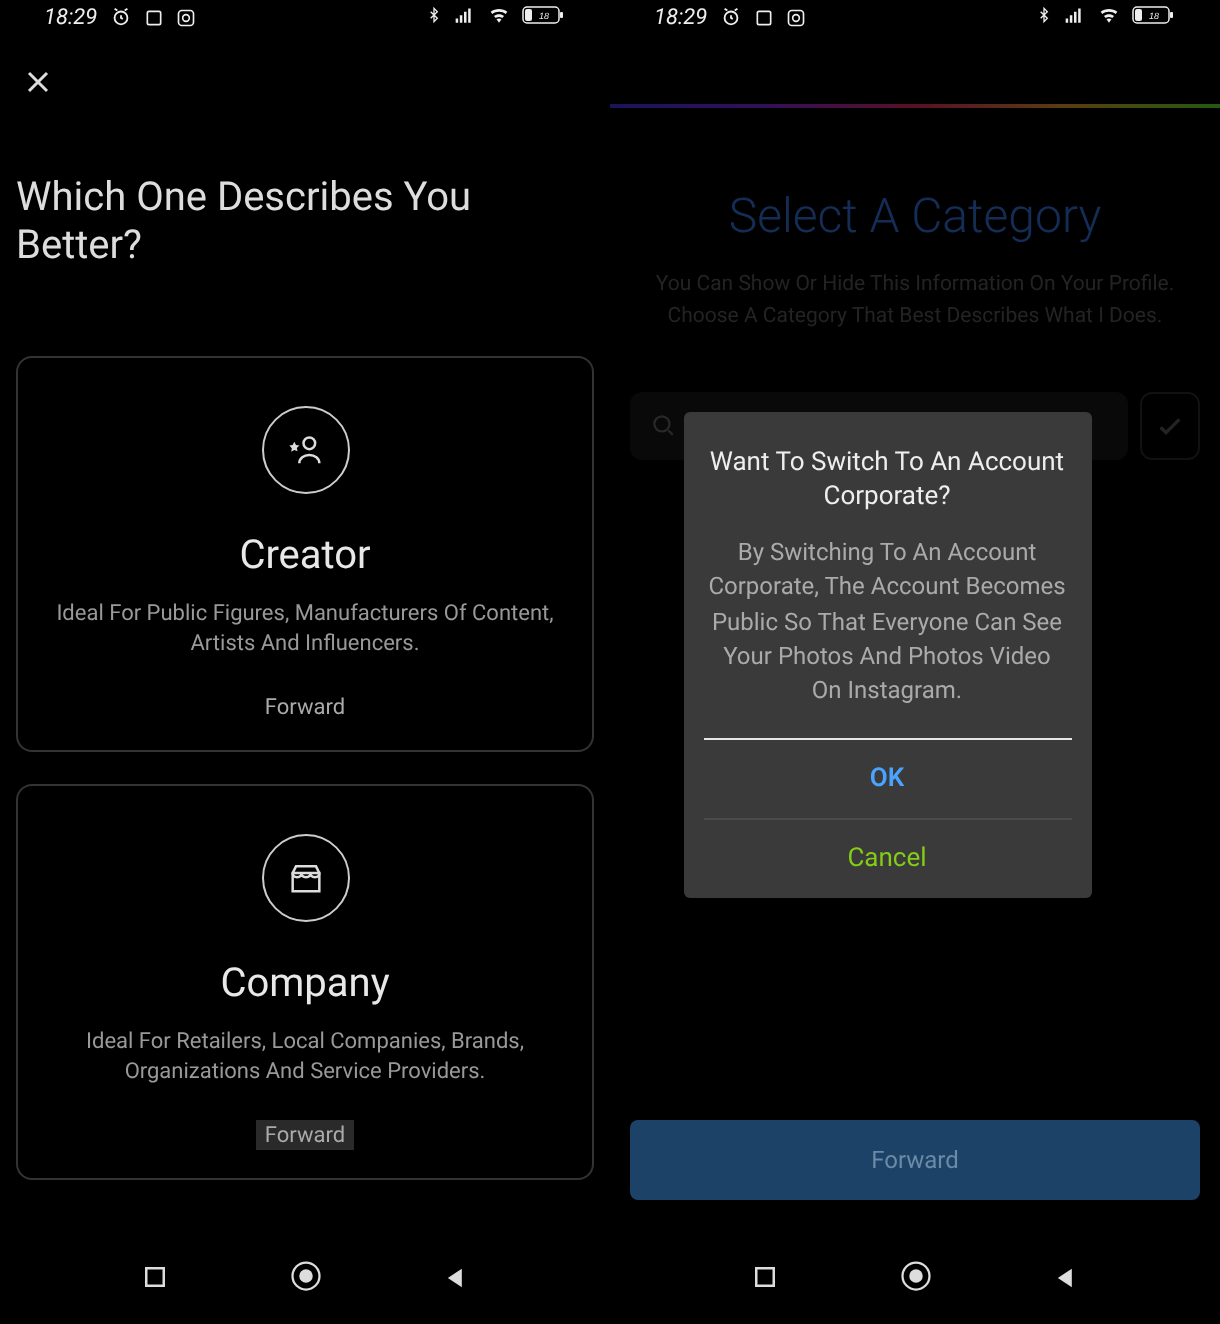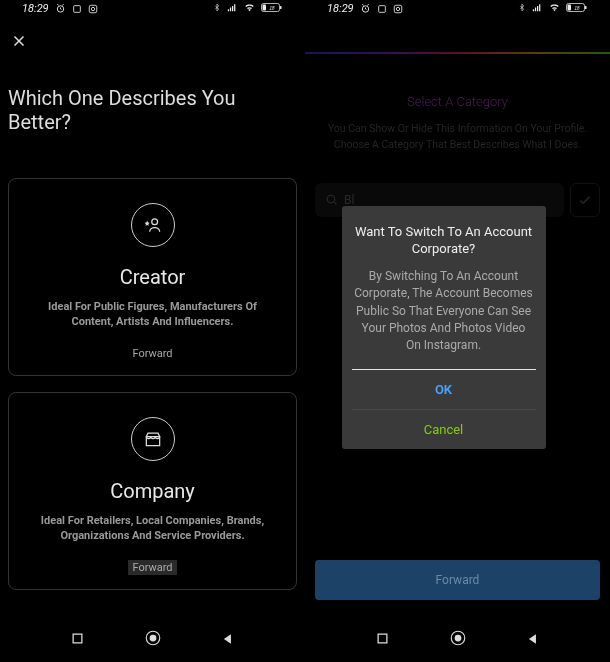--- a/index.html
+++ b/index.html
@@ -65,43 +65,42 @@
       color: #e8e8e8;
       margin-bottom: 10px;
       font-weight: 400;
     }
     .card-desc {
       font-size: 11px;
       color: #999;
       line-height: 1.4;
       margin-bottom: 12px;
       padding: 0 4px;
-      font-weight: bold;
     }
     .card-forward {
       font-size: 11px;
       color: #aaa;
       display: inline-block;
       cursor: pointer;
     }
     .card-forward.hl {
       background: #2a2a2a;
       padding: 1px 4px;
     }
     .screen2-content {
       flex: 1;
       display: flex;
       flex-direction: column;
       padding-top: 30px;
     }
     .dimmed { opacity: 0.35; }
     .sel-title {
       text-align: center;
-      font-size: 13px;
-      color: #d946ef;
+      font-size: 24px;
+      color: #3b82f6;
       margin: 40px 8px 12px 8px;
       font-weight: 300;
     }
     .sel-desc {
       text-align: center;
       color: #666;
       font-size: 10.5px;
       line-height: 1.5;
       padding: 0 12px;
     }

